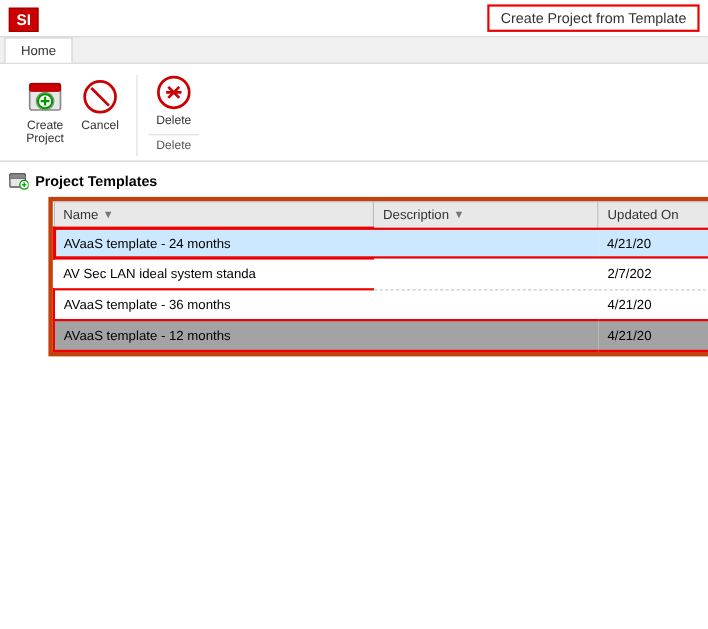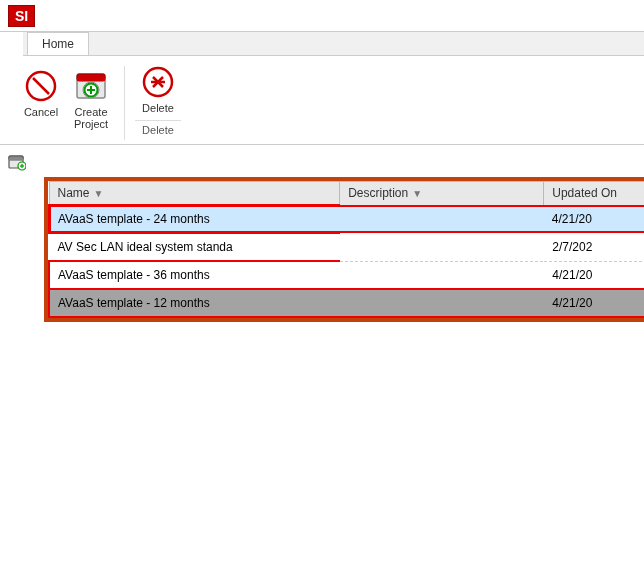--- a/index.html
+++ b/index.html
@@ -38,21 +38,20 @@
       background: #fff;
     }
 
     
     .tab-bar {
       background: #f0f0f0;
       border-bottom: 1px solid #ccc;
       display: flex;
       align-items: flex-end;
       padding: 0 4px;
-      margin-left: 23px;
     }
     .tab {
       padding: 4px 14px;
       background: #fff;
       border: 1px solid #ccc;
       border-bottom: none;
       font-size: 12px;
       color: #333;
       margin-right: 2px;
       cursor: pointer;
@@ -178,57 +177,58 @@
       border: 4px solid #c2410c;
       width: 100%;
       margin-left: 36px;
     }
   </style>
 </head>
 <body>
 
 <div class="title-bar">
   <div class="title-bar-logo">SI</div>
+  <div class="title-bar-action">Create Project from Template</div>
 </div>
 
 <div class="tab-bar">
   <div class="tab">Home</div>
 </div>
 
 <div class="ribbon">
 
   <div class="ribbon-group">
     <div class="ribbon-group-buttons">
+
+      <div class="ribbon-btn">
+        <div class="ribbon-btn-icon">
+          <svg width="36" height="36" viewBox="0 0 36 36">
+
+            <rect x="4" y="6" width="28" height="24" rx="2" fill="#e8e8e8" stroke="#888" stroke-width="1.5"></rect>
+            <rect x="4" y="6" width="28" height="7" rx="2" fill="#c00" stroke="#900" stroke-width="1"></rect>
+            <rect x="4" y="10" width="28" height="3" fill="#c00"></rect>
+
+            <circle cx="18" cy="22" r="8" fill="#fff" stroke="#888" stroke-width="1"></circle>
+            <circle cx="18" cy="22" r="7" fill="#fff"></circle>
+            <circle cx="18" cy="22" r="6.5" fill="none" stroke="#090" stroke-width="2"></circle>
+            <line x1="18" y1="18" x2="18" y2="26" stroke="#090" stroke-width="2"></line>
+            <line x1="14" y1="22" x2="22" y2="22" stroke="#090" stroke-width="2"></line>
+          </svg>
+        </div>
+        <div class="ribbon-btn-label">Create<br>Project</div>
+      </div>
 
       <div class="ribbon-btn">
         <div class="ribbon-btn-icon">
           <svg width="36" height="36" viewBox="0 0 36 36">
             <circle cx="18" cy="18" r="14" fill="none" stroke="#c00" stroke-width="2.5"></circle>
             <line x1="10" y1="10" x2="26" y2="26" stroke="#c00" stroke-width="2.5"></line>
           </svg>
         </div>
         <div class="ribbon-btn-label">Cancel</div>
-      </div>
-
-      <div class="ribbon-btn">
-        <div class="ribbon-btn-icon">
-          <svg width="36" height="36" viewBox="0 0 36 36">
-
-            <rect x="4" y="6" width="28" height="24" rx="2" fill="#e8e8e8" stroke="#888" stroke-width="1.5"></rect>
-            <rect x="4" y="6" width="28" height="7" rx="2" fill="#c00" stroke="#900" stroke-width="1"></rect>
-            <rect x="4" y="10" width="28" height="3" fill="#c00"></rect>
-
-            <circle cx="18" cy="22" r="8" fill="#fff" stroke="#888" stroke-width="1"></circle>
-            <circle cx="18" cy="22" r="7" fill="#fff"></circle>
-            <circle cx="18" cy="22" r="6.5" fill="none" stroke="#090" stroke-width="2"></circle>
-            <line x1="18" y1="18" x2="18" y2="26" stroke="#090" stroke-width="2"></line>
-            <line x1="14" y1="22" x2="22" y2="22" stroke="#090" stroke-width="2"></line>
-          </svg>
-        </div>
-        <div class="ribbon-btn-label">Create<br>Project</div>
       </div>
     </div>
   </div>
 
   <div class="ribbon-group">
     <div class="ribbon-group-buttons">
       <div class="ribbon-btn">
         <div class="ribbon-btn-icon">
           <svg width="36" height="36" viewBox="0 0 36 36">
             <circle cx="18" cy="18" r="14" fill="none" stroke="#c00" stroke-width="2.5"></circle>
@@ -251,20 +251,21 @@
     <div class="section-header-icon">
       <svg width="18" height="18" viewBox="0 0 18 18">
         <rect x="1" y="3" width="14" height="12" rx="1" fill="#e8e8e8" stroke="#555" stroke-width="1.2"></rect>
         <rect x="1" y="3" width="14" height="4" rx="1" fill="#888" stroke="#555" stroke-width="1"></rect>
         <rect x="1" y="5" width="14" height="2" fill="#888"></rect>
         <circle cx="14" cy="13" r="4" fill="#fff" stroke="#090" stroke-width="1.2"></circle>
         <line x1="14" y1="11" x2="14" y2="15" stroke="#090" stroke-width="1.2"></line>
         <line x1="12" y1="13" x2="16" y2="13" stroke="#090" stroke-width="1.2"></line>
       </svg>
     </div>
+    <span>Project Templates</span>
   </div>
 
   <div class="table-wrapper">
     <table class="data-table">
       <thead>
         <tr>
           <th style="width:47%">
             <div class="col-header">
               <span>Name</span>
               <span class="filter-icon">▼</span>

